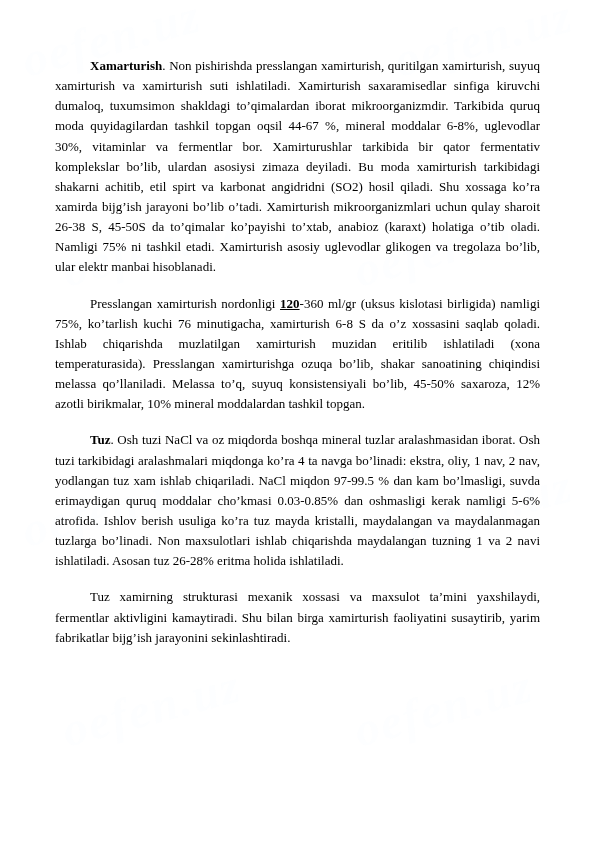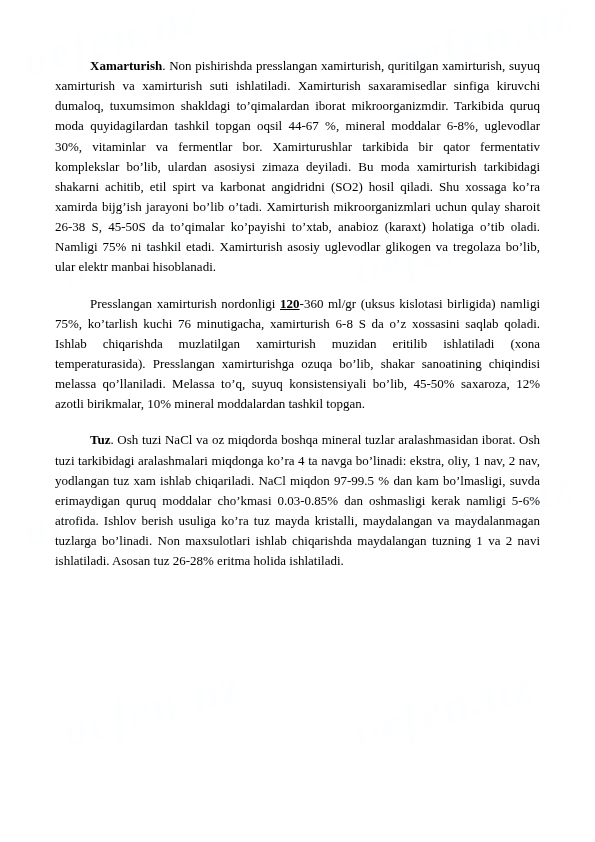--- a/index.html
+++ b/index.html
@@ -85,15 +85,18 @@
     </p>
 
     <p class="paragraph">
       <span>Presslangan xamirturish nordonligi </span><span class="bold underline" style="text-decoration:underline; font-weight:bold;">120</span><span>-360 ml/gr (uksus kislotasi birligida) namligi 75%, koʼtarlish kuchi 76 minutigacha, xamirturish 6-8 S da oʼz xossasini saqlab qoladi. Ishlab chiqarishda muzlatilgan xamirturish muzidan eritilib ishlatiladi (xona temperaturasida). Presslangan xamirturishga ozuqa boʼlib, shakar sanoatining chiqindisi melassa qoʼllaniladi. Melassa toʼq, suyuq konsistensiyali boʼlib, 45-50% saxaroza, 12% azotli birikmalar, 10% mineral moddalardan tashkil topgan.</span>
     </p>
 
     <p class="paragraph">
       <span class="bold">Tuz</span><span>. Osh tuzi NaCl va oz miqdorda boshqa mineral tuzlar aralashmasidan iborat. Osh tuzi tarkibidagi aralashmalari miqdonga koʼra 4 ta navga boʼlinadi: ekstra, oliy, 1 nav, 2 nav, yodlangan tuz xam ishlab chiqariladi. NaCl miqdon 97-99.5 % dan kam boʼlmasligi, suvda erimaydigan quruq moddalar choʼkmasi 0.03-0.85% dan oshmasligi kerak namligi 5-6% atrofida. Ishlov berish usuliga koʼra tuz mayda kristalli, maydalangan va maydalanmagan tuzlarga boʼlinadi. Non maxsulotlari ishlab chiqarishda maydalangan tuzning 1 va 2 navi ishlatiladi. Asosan tuz 26-28% eritma holida ishlatiladi.</span>
     </p>
 
+    <p class="paragraph">
+      <span>Tuz xamirning strukturasi mexanik xossasi va maxsulot taʼmini yaxshilaydi, fermentlar aktivligini kamaytiradi. Shu bilan birga xamirturish faoliyatini susaytirib, yarim fabrikatlar bijgʼish jarayonini sekinlashtiradi.</span>
+    </p>
 
   </div>
 </div>
 
 </body></html>

